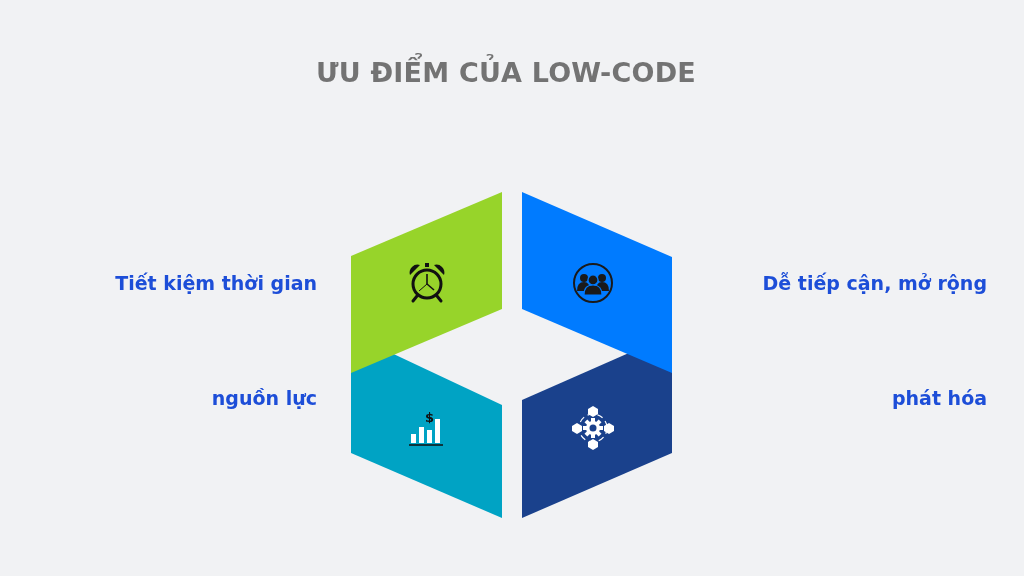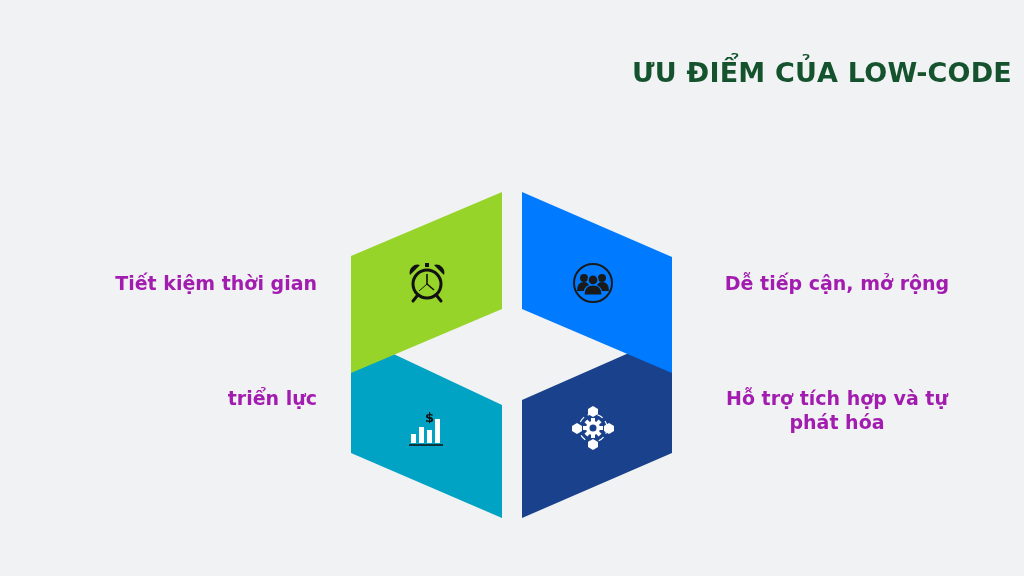--- a/index.html
+++ b/index.html
@@ -4,29 +4,29 @@
 <style>
   html, body { margin: 0; padding: 0; }
   body {
     width: 1024px; height: 576px; overflow: hidden;
     background: #f1f2f4; position: relative;
     font-family: "DejaVu Sans", sans-serif;
     color: #111;
   }
   .title {
     position: absolute; left: 0; top: 57px; width: 1012px;
-    text-align: right; font-weight: bold; font-size: 27px; letter-spacing: 0.2px;
-    color: #14532d;
+    text-align: center; font-weight: bold; font-size: 27px; letter-spacing: 0.2px;
+    color: #737373;
   }
   svg.diagram { position: absolute; left: 0; top: 0; }
   .label {
-    position: absolute; font-weight: bold; font-size: 19px; line-height: 24px; color: #a21caf;
+    position: absolute; font-weight: bold; font-size: 19px; line-height: 24px; color: #1d4ed8;
   }
   .label.left { text-align: right; width: 260px; }
-  .label.right { text-align: center; width: 260px; }
+  .label.right { text-align: right; width: 260px; margin-left: 20px; }
   .label span { display: block; }
 </style>
 </head>
 <body>
 
 <div class="title">ƯU ĐIỂM CỦA LOW-CODE</div>
 
 <svg class="diagram" width="1024" height="576" viewBox="0 0 1024 576">
 
   <polygon points="351,334 502,405 502,518 351,453" fill="#00a3c4"></polygon>
@@ -89,19 +89,18 @@
 
 <div class="label left" style="left:57px; top:271px;">
   <span>Tiết kiệm thời gian</span>
 </div>
 
 <div class="label right" style="left:707px; top:271px;">
   <span>Dễ tiếp cận, mở rộng</span>
 </div>
 
 <div class="label left" style="left:57px; top:386px;">
-  <span>triển lực</span>
+  <span>nguồn lực</span>
 </div>
 
 <div class="label right" style="left:707px; top:386px;">
-  <span>Hỗ trợ tích hợp và tự</span>
   <span>phát hóa</span>
 </div>
 
 </body></html>

